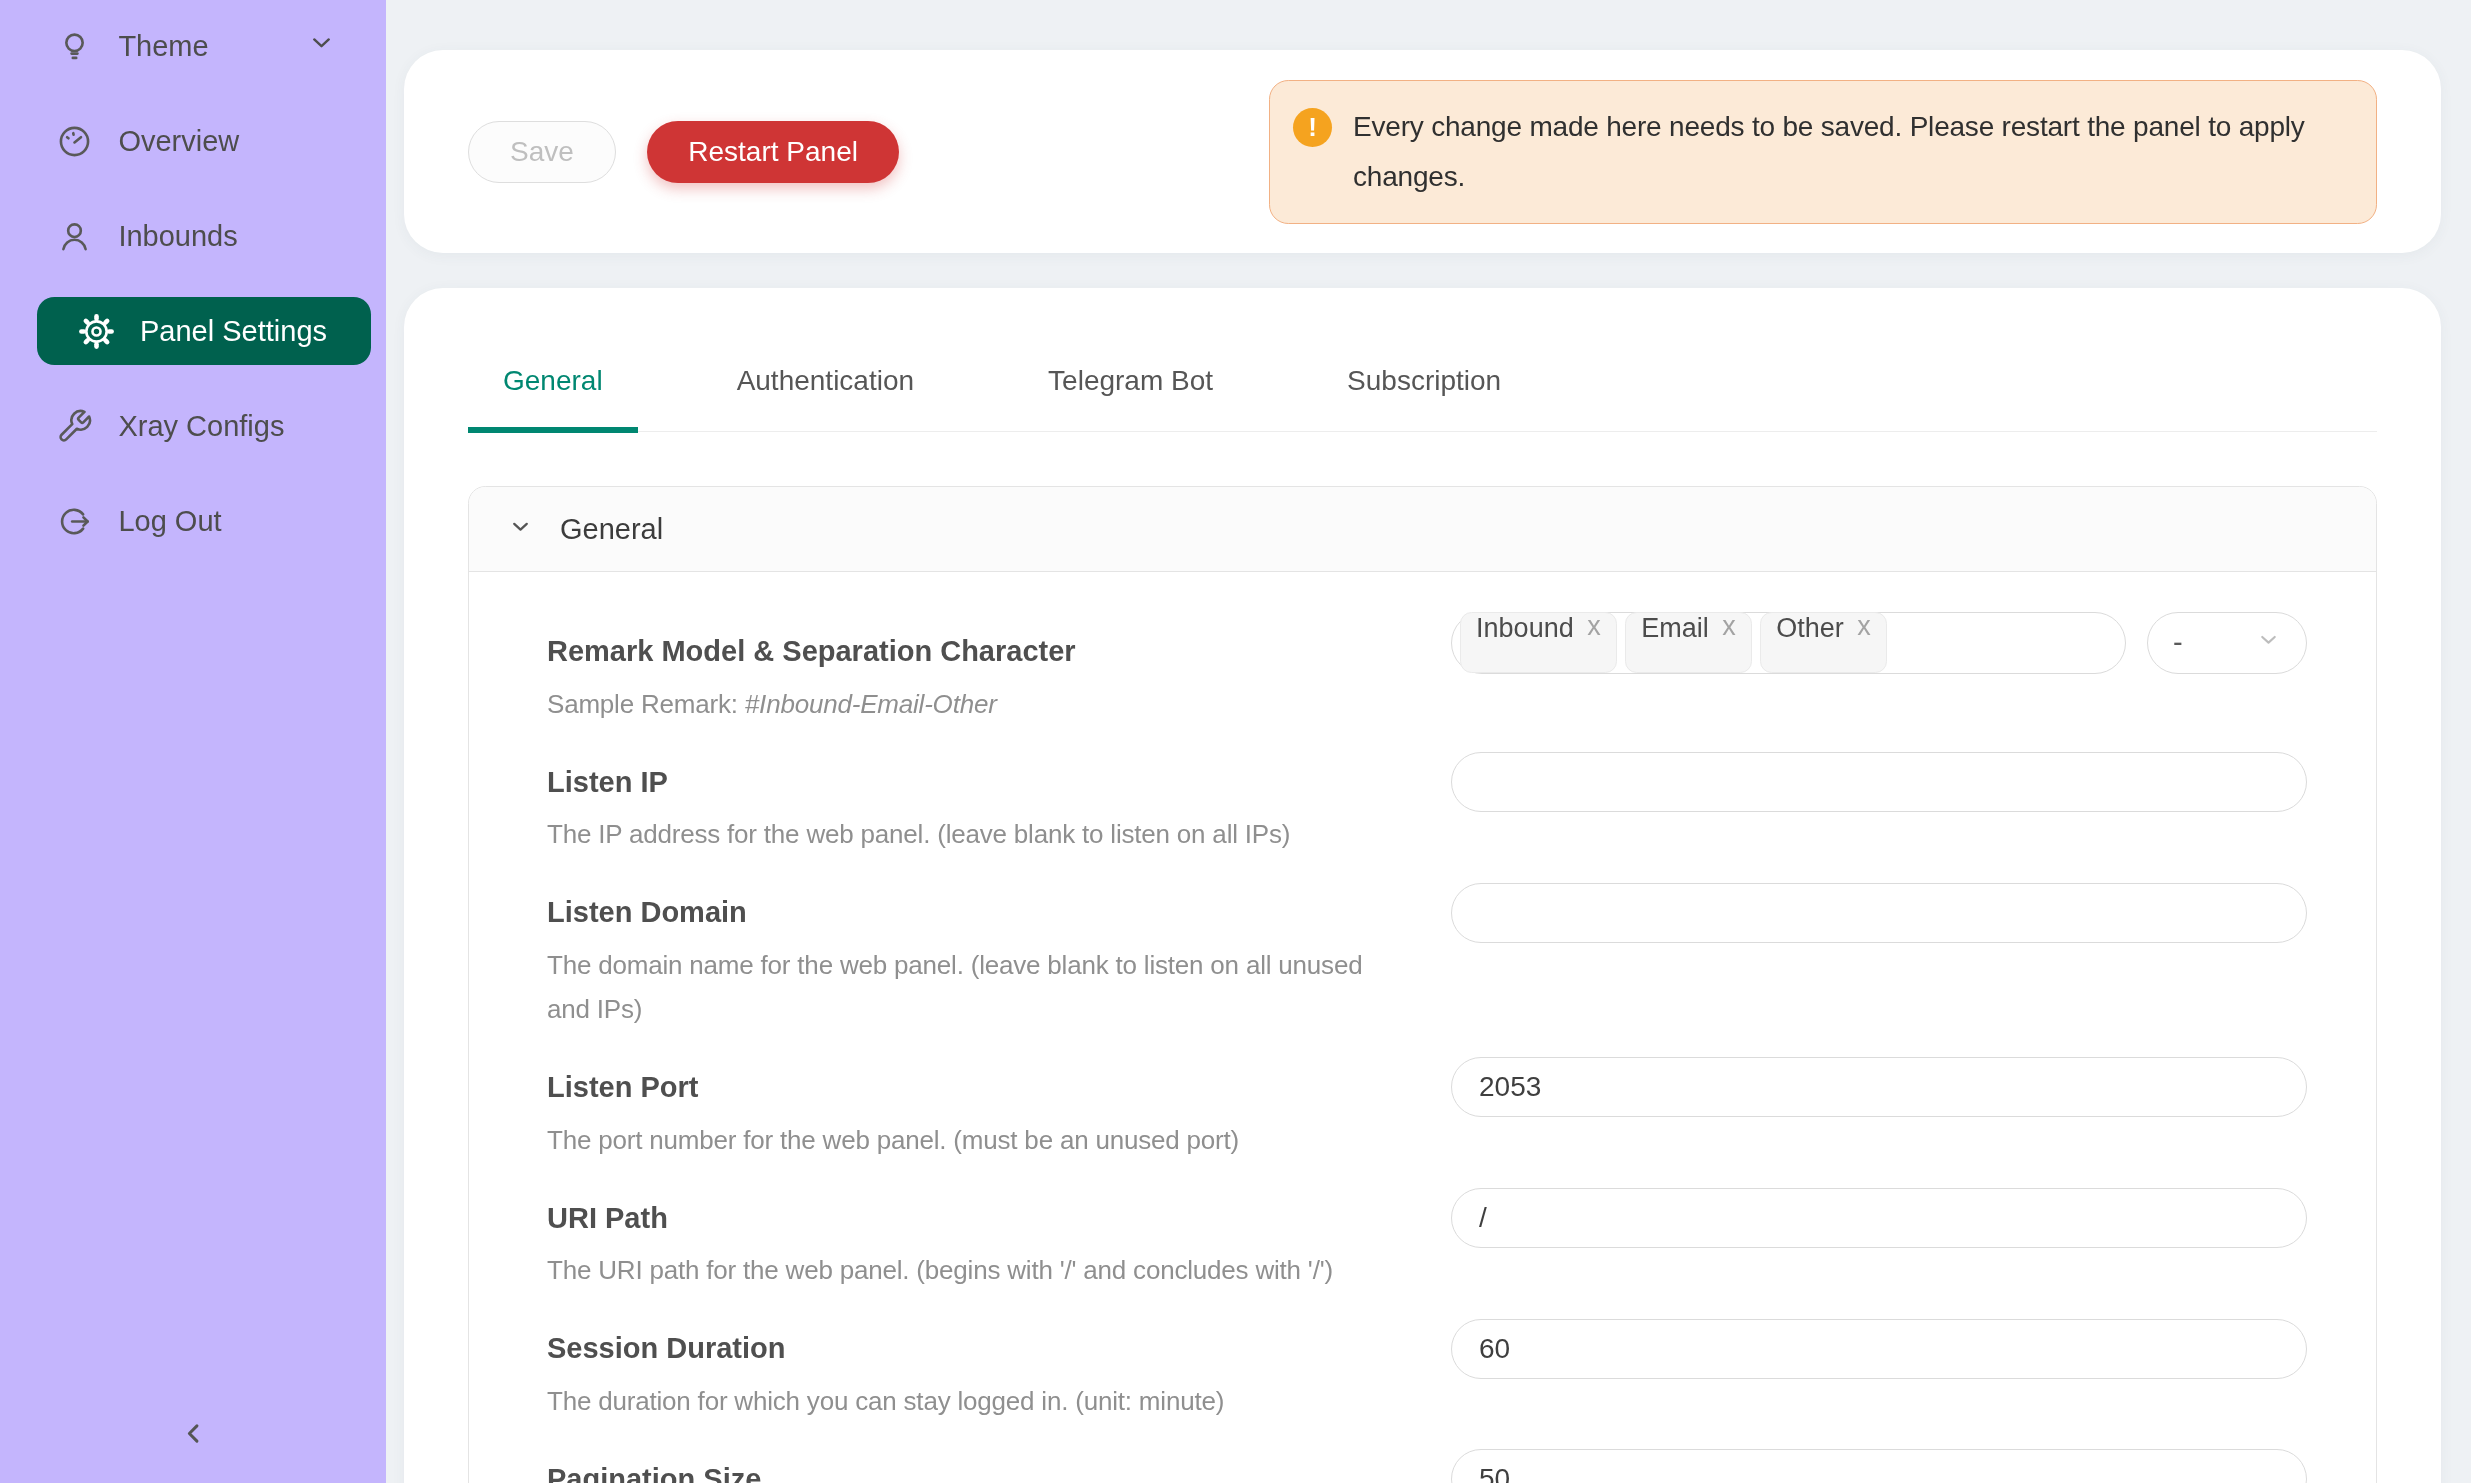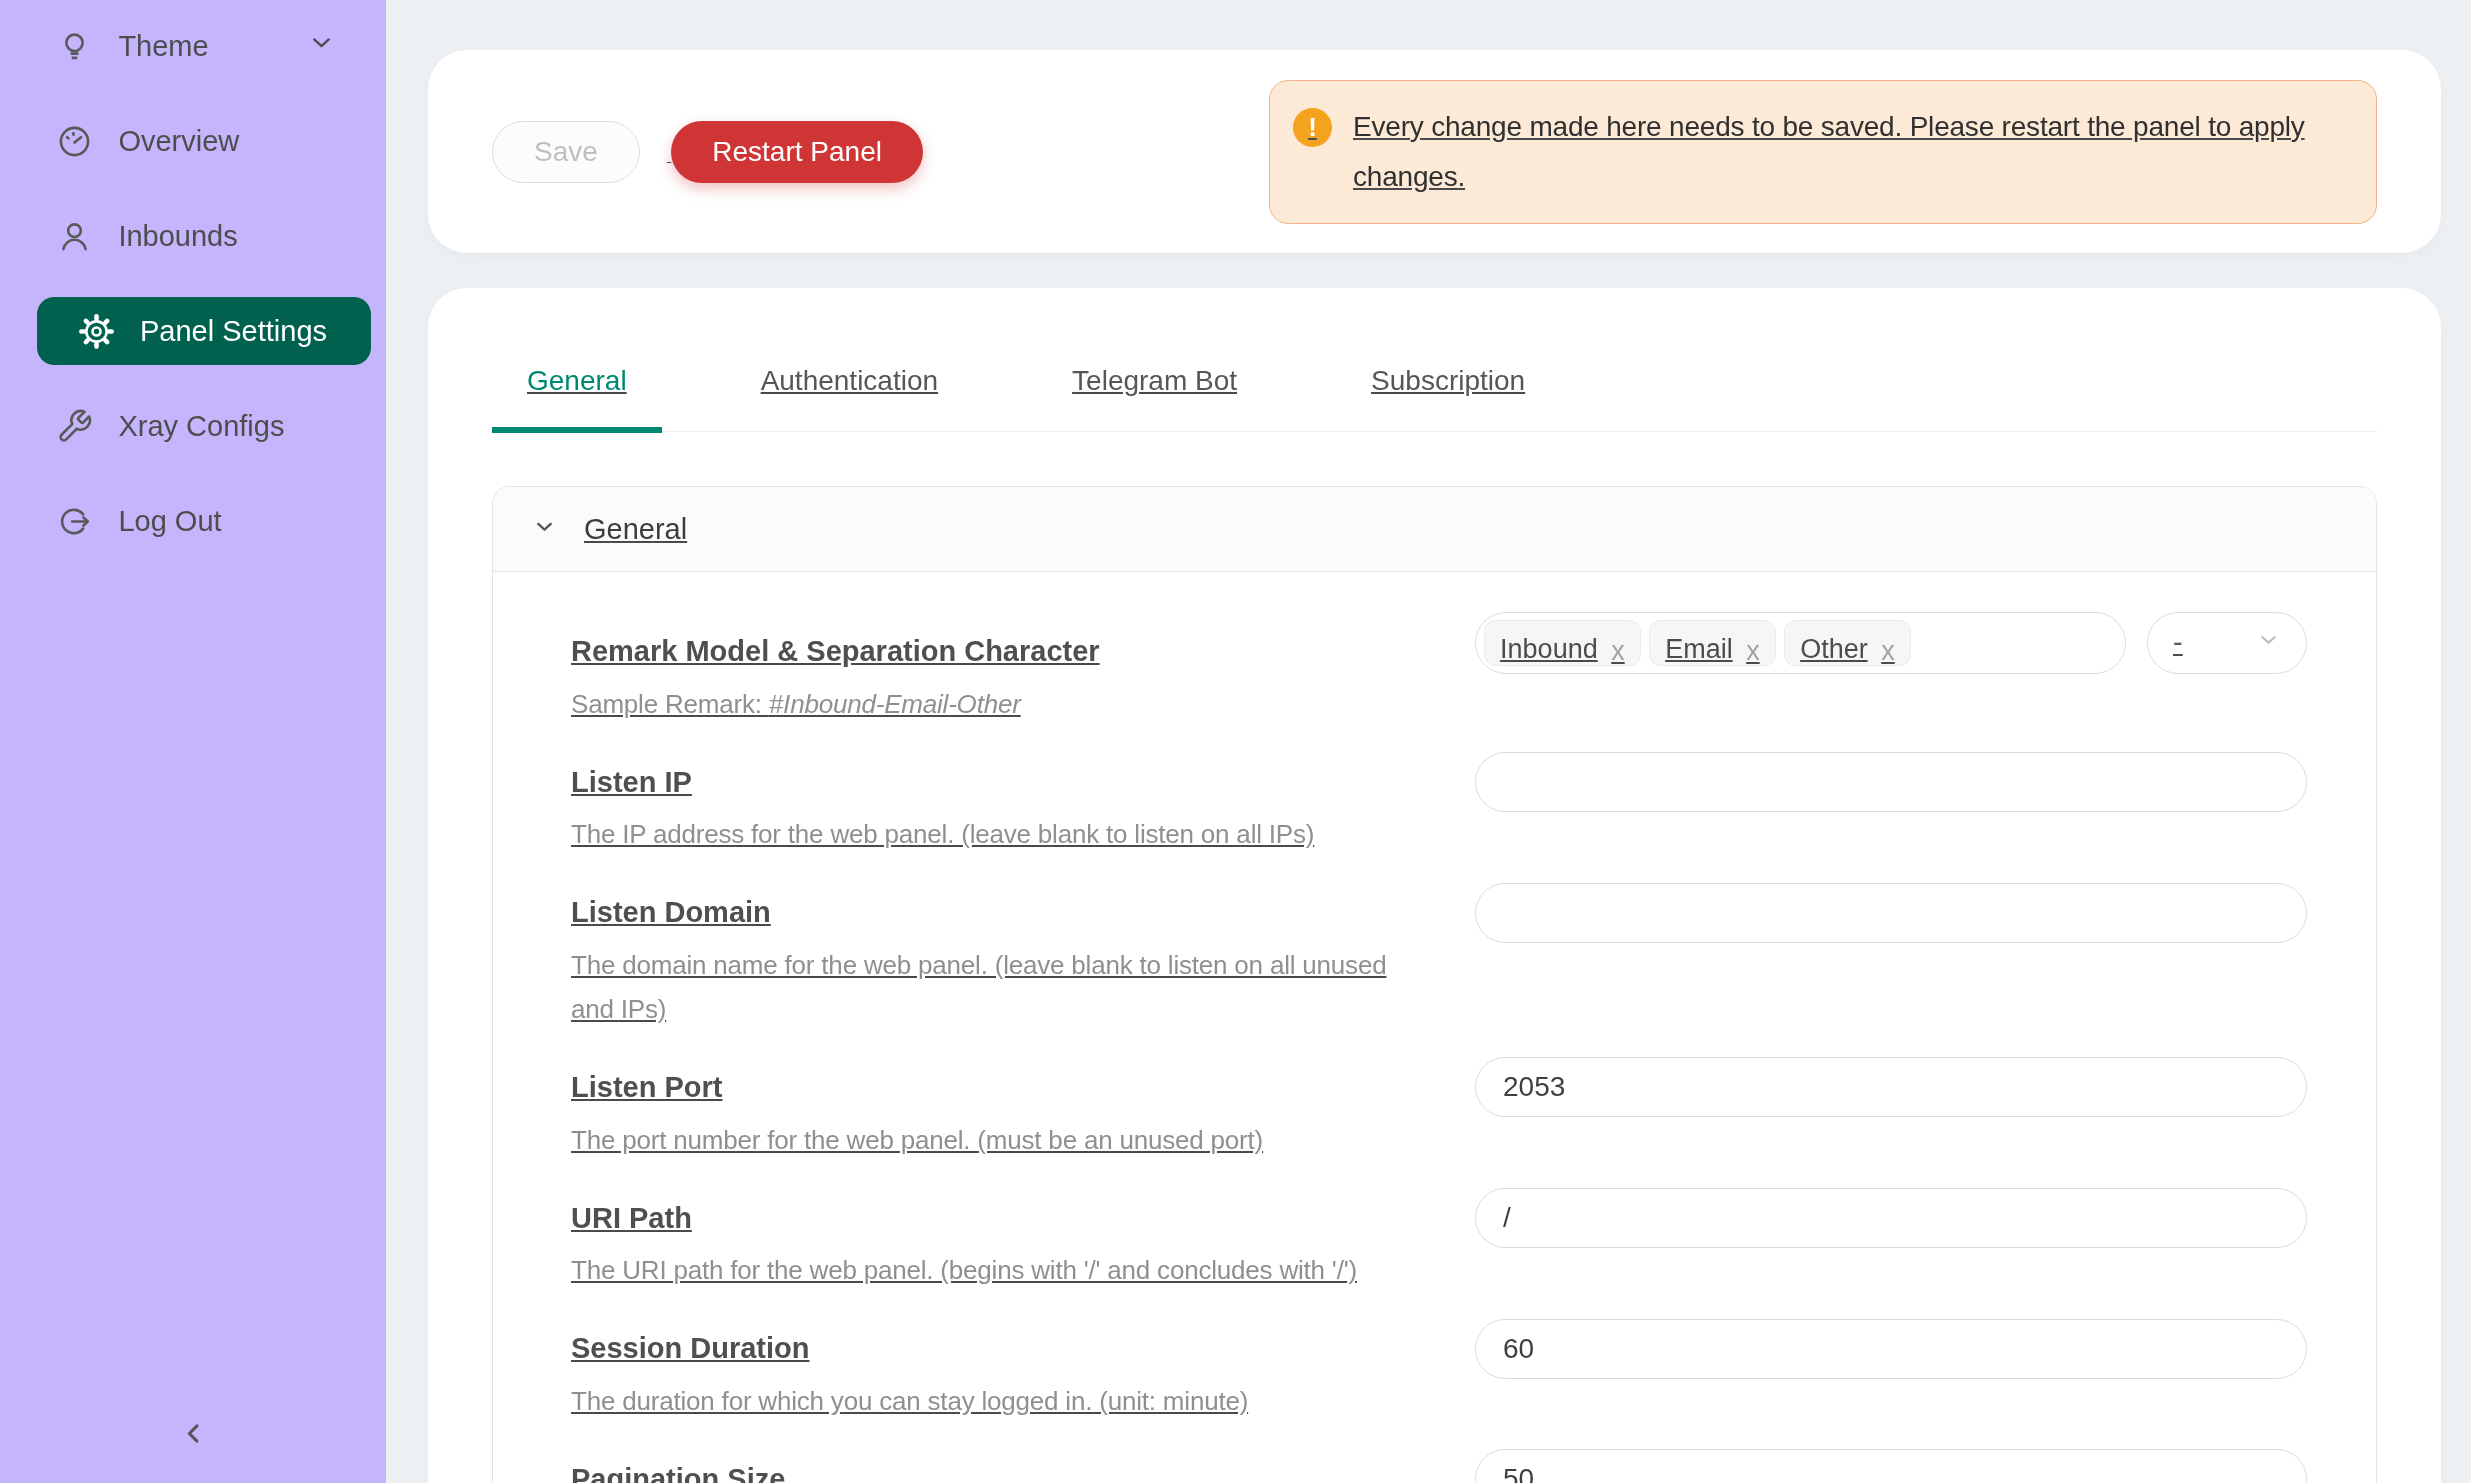--- a/index.html
+++ b/index.html
@@ -28,21 +28,21 @@
   .side-item.active .icn svg { stroke:#ffffff; }
   .side-item .trail { margin-left:auto; }
   .side-item .trail svg { width:29px; height:29px; stroke:#4d4d4d; fill:none; stroke-width:2; stroke-linecap:round; stroke-linejoin:round; }
   .side-collapse {
     position:absolute; bottom:29px; left:0; width:100%;
     display:flex; justify-content:center; cursor:pointer;
   }
   .side-collapse svg { width:33px; height:33px; stroke:#555; fill:none; stroke-width:2.2; stroke-linecap:round; stroke-linejoin:round; }
 
   
-  .main { flex:1; padding:50px 31px 0 42px;text-decoration:underline; }
+  .main { flex:1; padding:50px 31px 0 18px; }
 
   .card {
     background:#fff; border-radius:39px;
     box-shadow:0 2.9px 13.5px rgba(60,70,90,0.05);
   }
   .card-top {
     height:203px; display:flex; align-items:center; justify-content:space-between;
     padding:0 64px; margin-bottom:35px;
   }
   .btn {
@@ -106,22 +106,22 @@
     width:100%; height:60px; border:1.9px solid #dbdbdb; border-radius:31px;
     padding:0 27px; font-size:28px; font-family:inherit; color:#3f3f3f; background:#fff;
     outline:none;
   }
   .ctl-split { display:flex; gap:21px; margin-top:-9.7px; }
   .tags-box {
     flex:1; height:62px; border:1.9px solid #dbdbdb; border-radius:33px; background:#fff;
     display:flex; align-items:center; padding:0 7.7px; gap:7.7px; cursor:text;
   }
   .chip {
-    height:46px; background:#f6f6f6; border:1.9px solid #eaeaea; border-radius:11.6px;
-    display:inline-flex; align-items:flex-end; gap:13.5px; padding:0 15.4px;
+    height:61px; background:#f6f6f6; border:1.9px solid #eaeaea; border-radius:11.6px;
+    display:inline-flex; align-items:flex-start; gap:13.5px; padding:0 15.4px;
     font-size:27px; color:#4c4c4c; white-space:nowrap;
   }
   .chip-x { color:#a3a3a3; font-size:27px; cursor:pointer; line-height:1; }
   .sep-select {
     flex:0 0 160px; height:62px; border:1.9px solid #dbdbdb; border-radius:33px; background:#fff;
     display:flex; align-items:center; justify-content:space-between; padding:0 25px;
     font-size:29px; color:#5a5a5a; cursor:pointer;
   }
   .sep-select svg { width:25px; height:25px; stroke:#bdbdbd; fill:none; stroke-width:2; stroke-linecap:round; stroke-linejoin:round; }
 </style>

